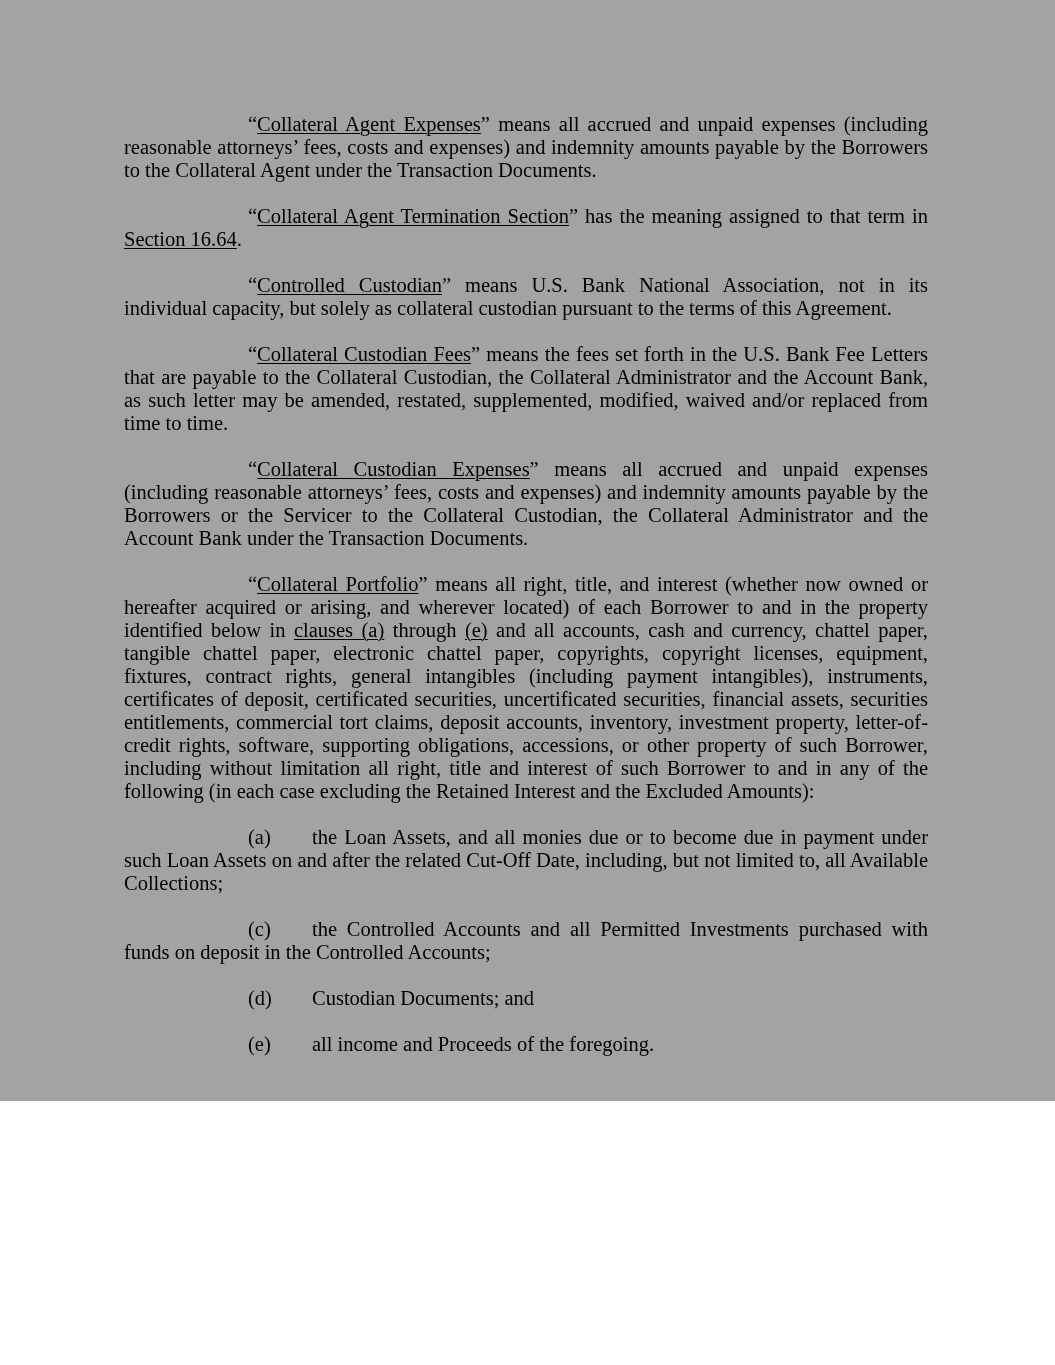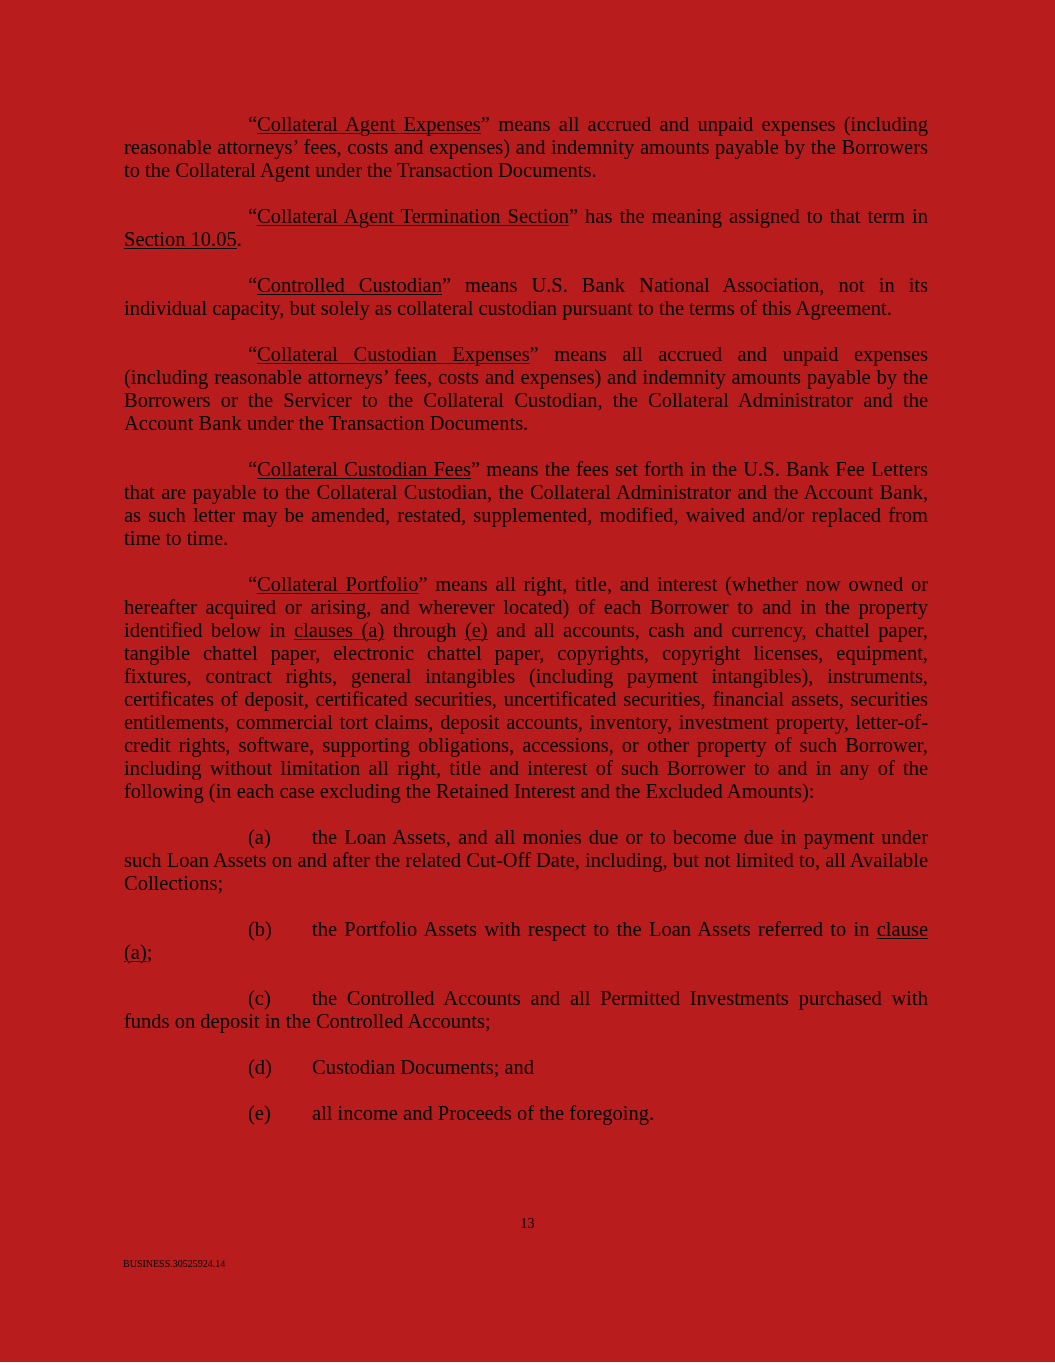--- a/index.html
+++ b/index.html
@@ -3,22 +3,22 @@
 <meta charset="utf-8">
 <style>
   html, body {
     margin: 0;
     padding: 0;
     background: #ffffff;
   }
   .page {
     position: relative;
     width: 1055px;
-    height: 1362px;
-    background: #b91c1c;
+    height: 1101px;
+    background: #a3a3a3;
     color: #000000;
     font-family: "Liberation Serif", "DejaVu Serif", serif;
     font-size: 20.5px;
     overflow: hidden;
   }
   .content {
     position: absolute;
     top: 113px;
     left: 124px;
     width: 804px;
@@ -55,26 +55,25 @@
     font-size: 10px;
     line-height: 16px;
   }
 </style>
 </head>
 <body>
 
 <div class="page">
   <div class="content">
       <p class="para"><span>“</span><span class="u">Collateral Agent Expenses</span><span>” means all accrued and unpaid expenses (including reasonable attorneys’ fees, costs and expenses) and indemnity amounts payable by the Borrowers to the Collateral Agent under the Transaction Documents.</span></p>
-      <p class="para"><span>“</span><span class="u">Collateral Agent Termination Section</span><span>” has the meaning assigned to that term in </span><span class="u">Section 10.05</span><span>.</span></p>
+      <p class="para"><span>“</span><span class="u">Collateral Agent Termination Section</span><span>” has the meaning assigned to that term in </span><span class="u">Section 16.64</span><span>.</span></p>
       <p class="para"><span>“</span><span class="u">Controlled Custodian</span><span>” means U.S. Bank National Association, not in its individual capacity, but solely as collateral custodian pursuant to the terms of this Agreement.</span></p>
+      <p class="para"><span>“</span><span class="u">Collateral Custodian Fees</span><span>” means the fees set forth in the U.S. Bank Fee Letters that are payable to the Collateral Custodian, the Collateral Administrator and the Account Bank, as such letter may be amended, restated, supplemented, modified, waived and/or replaced from time to time.</span></p>
       <p class="para"><span>“</span><span class="u">Collateral Custodian Expenses</span><span>” means all accrued and unpaid expenses (including reasonable attorneys’ fees, costs and expenses) and indemnity amounts payable by the Borrowers or the Servicer to the Collateral Custodian, the Collateral Administrator and the Account Bank under the Transaction Documents.</span></p>
-      <p class="para"><span>“</span><span class="u">Collateral Custodian Fees</span><span>” means the fees set forth in the U.S. Bank Fee Letters that are payable to the Collateral Custodian, the Collateral Administrator and the Account Bank, as such letter may be amended, restated, supplemented, modified, waived and/or replaced from time to time.</span></p>
       <p class="para"><span>“</span><span class="u">Collateral Portfolio</span><span>” means all right, title, and interest (whether now owned or hereafter acquired or arising, and wherever located) of each Borrower to and in the property identified below in </span><span class="u">clauses (a)</span><span> through </span><span class="u">(e)</span><span> and all accounts, cash and currency, chattel paper, tangible chattel paper, electronic chattel paper, copyrights, copyright licenses, equipment, fixtures, contract rights, general intangibles (including payment intangibles), instruments, certificates of deposit, certificated securities, uncertificated securities, financial assets, securities entitlements, commercial tort claims, deposit accounts, inventory, investment property, letter-of-credit rights, software, supporting obligations, accessions, or other property of such Borrower, including without limitation all right, title and interest of such Borrower to and in any of the following (in each case excluding the Retained Interest and the Excluded Amounts):</span></p>
       <p class="para"><span class="clabel">(a)</span><span>the Loan Assets, and all monies due or to become due in payment under such Loan Assets on and after the related Cut-Off Date, including, but not limited to, all Available Collections;</span></p>
-      <p class="para"><span class="clabel">(b)</span><span>the Portfolio Assets with respect to the Loan Assets referred to in </span><span class="u">clause (a)</span><span>;</span></p>
       <p class="para"><span class="clabel">(c)</span><span>the Controlled Accounts and all Permitted Investments purchased with funds on deposit in the Controlled Accounts;</span></p>
       <p class="para"><span class="clabel">(d)</span><span>Custodian Documents; and</span></p>
       <p class="para"><span class="clabel">(e)</span><span>all income and Proceeds of the foregoing.</span></p>
     </div>
   <div class="page-number">13</div>
   <div class="doc-id">BUSINESS.30525924.14</div>
 </div>
 
 </body></html>

